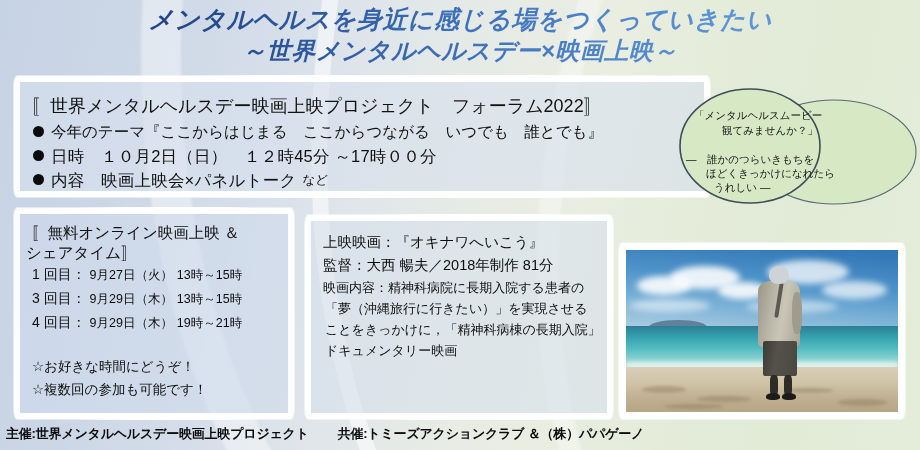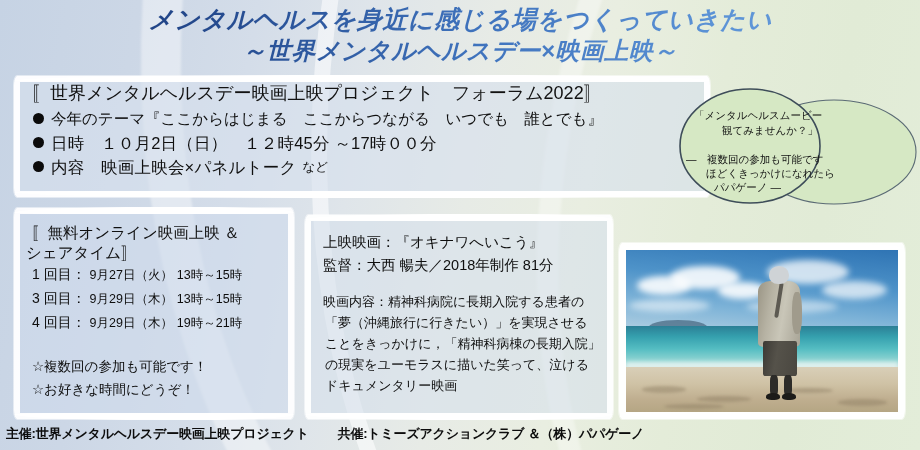--- a/index.html
+++ b/index.html
@@ -117,21 +117,21 @@
     left: -6px; right: -6px; bottom: -7px;
     height: 7px;
     background: rgba(255,255,255,0.95);
     border-radius: 45% 50% 40% 60% / 20% 20% 100% 100%;
   }
   .panel > .inner { position: relative; z-index: 2; }
 
   #panel-main {
     left: 14px; top: 76px;
     width: 696px; height: 121px;
-    padding: 0 10px 6px 12px;
+    padding: 13px 10px 6px 12px;
   }
   #panel-online {
     left: 14px; top: 208px;
     width: 280px; height: 211px;
     padding: 8px 8px 6px 12px;
     background: rgba(207,219,236,0.58);
   }
   #panel-film {
     left: 305px; top: 215px;
     width: 308px; height: 204px;
@@ -197,21 +197,21 @@
     white-space: nowrap;
   }
 
   
   .fp-row {
     font-size: 14.5px;
     line-height: 23px;
     color: #0e0e0e;
     white-space: nowrap;
   }
-  .fp-desc { margin-top: 14px; }
+  .fp-desc { }
   .fp-desc .dl {
     font-size: 13px;
     line-height: 21px;
     color: #0e0e0e;
     white-space: nowrap;
   }
   .fp-desc .dl.ind { padding-left: 2px; }
 
   
   #ellipse-group {
@@ -405,23 +405,23 @@
   </div>
 
   <div id="ellipse-group">
     <svg width="244" height="122" viewBox="0 0 244 122">
       <ellipse cx="158" cy="66" rx="82" ry="52" fill="#d6e8c4" stroke="#5a6a74" stroke-width="1.1"></ellipse>
       <ellipse cx="74" cy="60" rx="70" ry="57" fill="#d6e8c4" stroke="#3e4d59" stroke-width="1.6"></ellipse>
     </svg>
     <div class="bubble-text">
       <div class="bt1">「メンタルヘルスムービー</div>
       <div class="bt2">観てみませんか？」</div>
-      <div class="bt3">―　複数回の参加も可能です</div>
+      <div class="bt3">―　誰かのつらいきもちを</div>
       <div class="bt4">ほどくきっかけになれたら</div>
-      <div class="bt5">パパゲーノ ―</div>
+      <div class="bt5">うれしい ―</div>
     </div>
   </div>
 
   <div class="panel" id="panel-online">
     <div class="inner">
       <div class="op-head">
         <span>〚無料オンライン映画上映 ＆</span>
         <span class="l2">シェアタイム〛</span>
       </div>
 
@@ -437,36 +437,35 @@
           <span class="sm">13時～15時</span>
         </div>
         <div class="sched-row">
           <span>4 回目：</span>
           <span class="sm">9月29日（木）</span>
           <span class="sm">19時～21時</span>
         </div>
       </div>
 
       <div class="notes">
+        <div class="note-row">☆お好きな時間にどうぞ！</div>
         <div class="note-row">☆複数回の参加も可能です！</div>
-        <div class="note-row">☆お好きな時間にどうぞ！</div>
       </div>
     </div>
   </div>
 
   <div class="panel" id="panel-film">
     <div class="inner">
       <div class="fp-row">上映映画：『オキナワへいこう』</div>
       <div class="fp-row">監督：大西 暢夫／2018年制作 81分</div>
 
       <div class="fp-desc">
         <div class="dl">映画内容：精神科病院に長期入院する患者の</div>
         <div class="dl ind">「夢（沖縄旅行に行きたい）」を実現させる</div>
         <div class="dl ind">ことをきっかけに，「精神科病棟の長期入院」</div>
-        <div class="dl ind">の現実をユーモラスに描いた笑って、泣ける</div>
         <div class="dl ind">ドキュメンタリー映画</div>
       </div>
     </div>
   </div>
 
   <div class="panel" id="panel-photo">
     <div id="photo">
       <div class="sky"></div>
       <div class="cloud c1"></div>
       <div class="cloud c2"></div>

